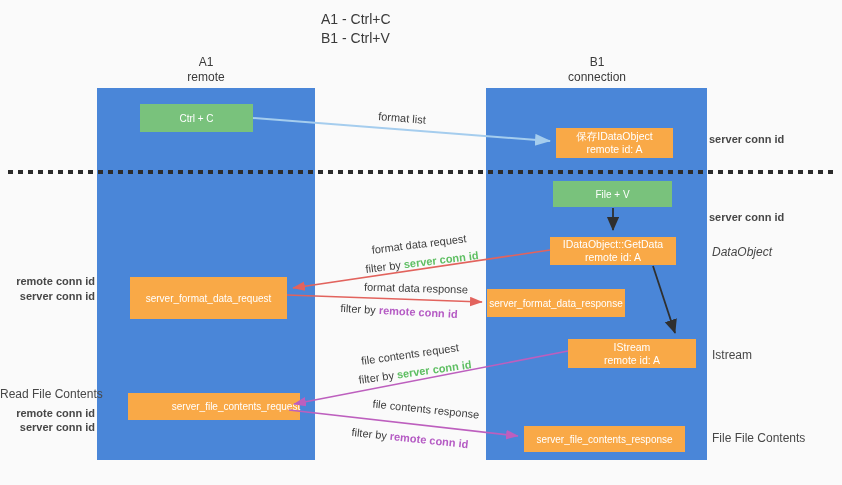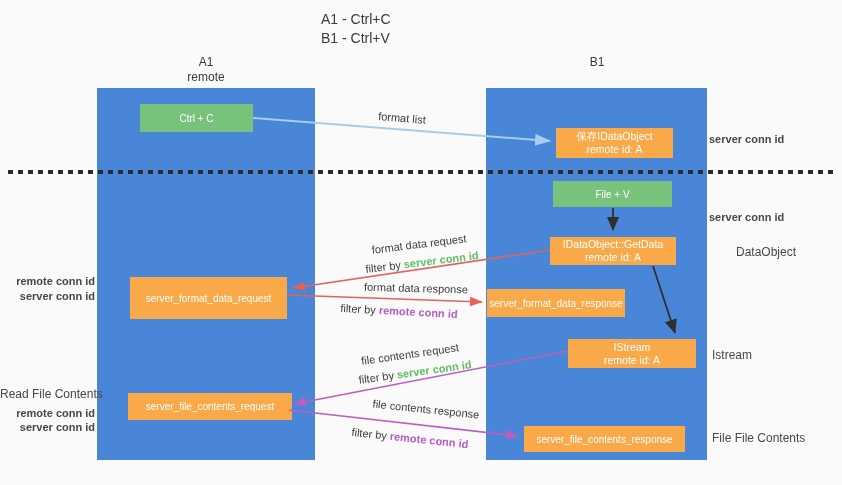--- a/index.html
+++ b/index.html
@@ -47,20 +47,21 @@
     <div>A1 - Ctrl+C</div>
     <div>B1 - Ctrl+V</div>
   </div>
 
   <div class="col-header" style="left:146px;">
     <div>A1</div>
     <div>remote</div>
   </div>
   <div class="col-header" style="left:537px;">
     <div>B1</div>
+    <div>connection</div>
   </div>
 
   <div class="lane" style="left:97px;width:218px;"></div>
   <div class="lane" style="left:486px;width:221px;"></div>
 
   <div class="dotted"></div>
 
   <div class="node greenbox" style="left:140px;top:104px;width:113px;height:28px;">
     <div>Ctrl + C</div>
   </div>
@@ -85,21 +86,21 @@
 
   <div class="node orange" style="left:487px;top:289px;width:138px;height:28px;">
     <div>server_format_data_response</div>
   </div>
 
   <div class="node orange" style="left:568px;top:339px;width:128px;height:29px;font-size:10.5px;">
     <div>IStream</div>
     <div>remote id: A</div>
   </div>
 
-  <div class="node orange" style="left:128px;top:393px;width:164px;height:27px;">
+  <div class="node orange" style="left:128px;top:393px;width:128px;height:27px;padding-left:44px;">
     <div>server_file_contents_request</div>
   </div>
 
   <div class="node orange" style="left:524px;top:426px;width:161px;height:26px;">
     <div>server_file_contents_response</div>
   </div>
 
   <svg class="arrows" width="842" height="485">
     <defs>
       <marker id="m-blue" markerWidth="9" markerHeight="9" refX="7.5" refY="3" orient="auto">
@@ -151,21 +152,21 @@
 
   <div class="alabel" style="left:426px;top:409px;transform:translate(-50%,-50%) rotate(6deg);">
     <span>file contents response</span>
   </div>
   <div class="alabel" style="left:410px;top:438px;transform:translate(-50%,-50%) rotate(6deg);">
     <span>filter by </span><span class="purple-t">remote conn id</span>
   </div>
 
   <div class="side side-strong green-t" style="left:709px;top:133px;">server conn id</div>
   <div class="side side-strong green-t" style="left:709px;top:211px;">server conn id</div>
-  <div class="side" style="left:736px;top:245px;">DataObject</div>
+  <div class="side" style="left:712px;top:245px;font-style:italic;">DataObject</div>
   <div class="side" style="left:712px;top:348px;">Istream</div>
   <div class="side" style="left:712px;top:431px;">File File Contents</div>
 
   <div class="side side-strong purple-t left-stack" style="top:275px;">remote conn id</div>
   <div class="side side-strong green-t left-stack" style="top:290px;">server conn id</div>
   <div class="side left-stack" style="top:387px;">Read File Contents</div>
   <div class="side side-strong purple-t left-stack" style="top:407px;">remote conn id</div>
   <div class="side side-strong green-t left-stack" style="top:421px;">server conn id</div>
 
 </div>

